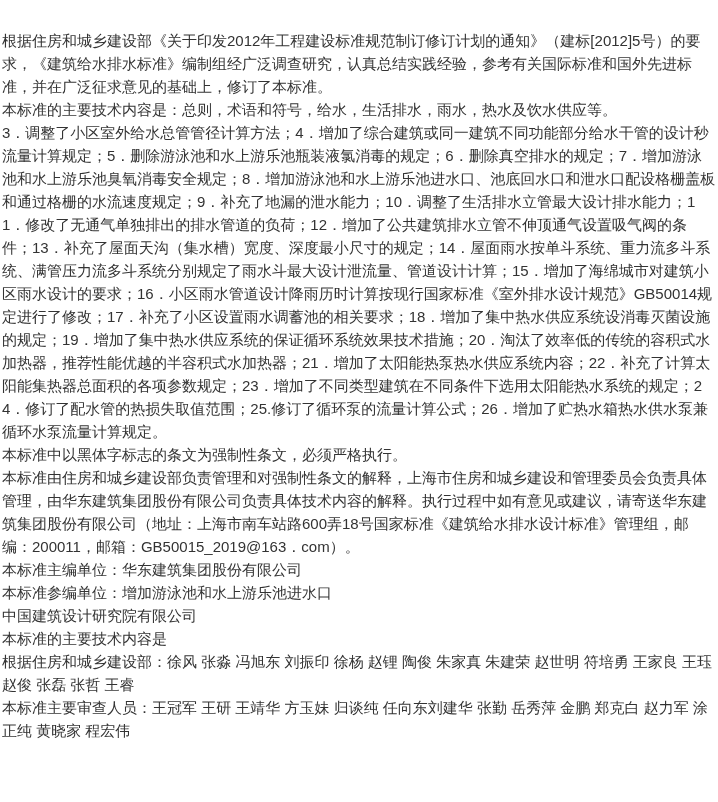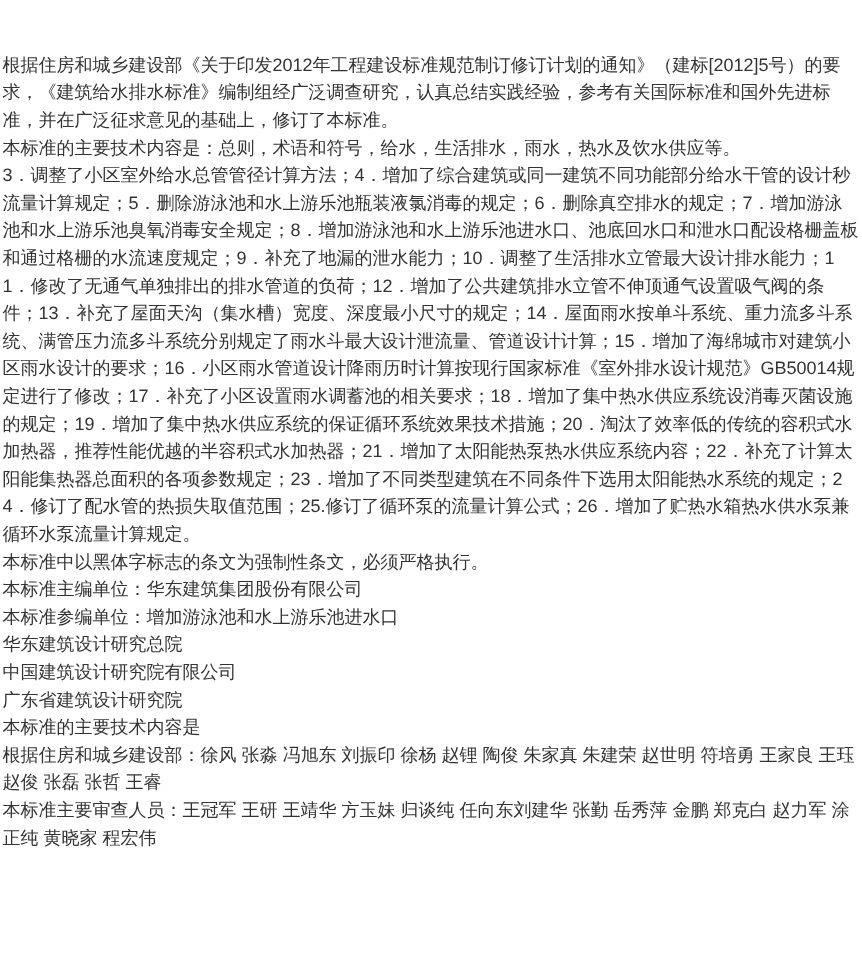--- a/index.html
+++ b/index.html
@@ -4,21 +4,21 @@
 <style>
   html, body {
     margin: 0;
     padding: 0;
     background: #ffffff;
   }
   .page {
     width: 718px;
     height: 802px;
     box-sizing: border-box;
-    padding: 43px 1px 0 2px;
+    padding: 29px 1px 0 2px;
     overflow: hidden;
     background: #ffffff;
     font-family: "Liberation Sans", "DejaVu Sans", sans-serif;
     font-size: 15px;
     line-height: 23px;
     color: #333333;
   }
   .page p {
     margin: 0;
     padding: 0;
@@ -27,21 +27,20 @@
   }
 </style>
 </head>
 <body>
 
 <div class="page">
   <p>根据住房和城乡建设部《关于印发2012年工程建设标准规范制订修订计划的通知》（建标[2012]5号）的要求，《建筑给水排水标准》编制组经广泛调查研究，认真总结实践经验，参考有关国际标准和国外先进标准，并在广泛征求意见的基础上，修订了本标准。</p>
   <p>本标准的主要技术内容是：总则，术语和符号，给水，生活排水，雨水，热水及饮水供应等。</p>
   <p>3．调整了小区室外给水总管管径计算方法；4．增加了综合建筑或同一建筑不同功能部分给水干管的设计秒流量计算规定；5．删除游泳池和水上游乐池瓶装液氯消毒的规定；6．删除真空排水的规定；7．增加游泳池和水上游乐池臭氧消毒安全规定；8．增加游泳池和水上游乐池进水口、池底回水口和泄水口配设格栅盖板和通过格栅的水流速度规定；9．补充了地漏的泄水能力；10．调整了生活排水立管最大设计排水能力；11．修改了无通气单独排出的排水管道的负荷；12．增加了公共建筑排水立管不伸顶通气设置吸气阀的条件；13．补充了屋面天沟（集水槽）宽度、深度最小尺寸的规定；14．屋面雨水按单斗系统、重力流多斗系统、满管压力流多斗系统分别规定了雨水斗最大设计泄流量、管道设计计算；15．增加了海绵城市对建筑小区雨水设计的要求；16．小区雨水管道设计降雨历时计算按现行国家标准《室外排水设计规范》GB50014规定进行了修改；17．补充了小区设置雨水调蓄池的相关要求；18．增加了集中热水供应系统设消毒灭菌设施的规定；19．增加了集中热水供应系统的保证循环系统效果技术措施；20．淘汰了效率低的传统的容积式水加热器，推荐性能优越的半容积式水加热器；21．增加了太阳能热泵热水供应系统内容；22．补充了计算太阳能集热器总面积的各项参数规定；23．增加了不同类型建筑在不同条件下选用太阳能热水系统的规定；24．修订了配水管的热损失取值范围；25.修订了循环泵的流量计算公式；26．增加了贮热水箱热水供水泵兼循环水泵流量计算规定。</p>
   <p>本标准中以黑体字标志的条文为强制性条文，必须严格执行。</p>
+  <p>本标准由住房和城乡建设部负责管理和对强制性条文的解释，上海市住房和城乡建设和管理委员会负责具体管理，由华东建筑集团股份有限公司负责具体技术内容的解释。执行过程中如有意见或建议，请寄送华东建筑集团股份有限公司（地址：上海市南车站路600弄18号国家标准《建筑给水排水设计标准》管理组，邮编：200011，邮箱：GB50015_2019@163．com）。</p>
   <p>本标准主编单位：华东建筑集团股份有限公司</p>
   <p>本标准参编单位：增加游泳池和水上游乐池进水口</p>
-  <p>华东建筑设计研究总院</p>
   <p>中国建筑设计研究院有限公司</p>
-  <p>广东省建筑设计研究院</p>
   <p>本标准的主要技术内容是</p>
   <p>根据住房和城乡建设部：徐风 张淼 冯旭东 刘振印 徐杨 赵锂 陶俊 朱家真 朱建荣 赵世明 符培勇 王家良 王珏 赵俊 张磊 张哲 王睿</p>
   <p>本标准主要审查人员：王冠军 王研 王靖华 方玉妹 归谈纯 任向东刘建华 张勤 岳秀萍 金鹏 郑克白 赵力军 涂正纯 黄晓家 程宏伟</p>
 </div>
 
 </body></html>

